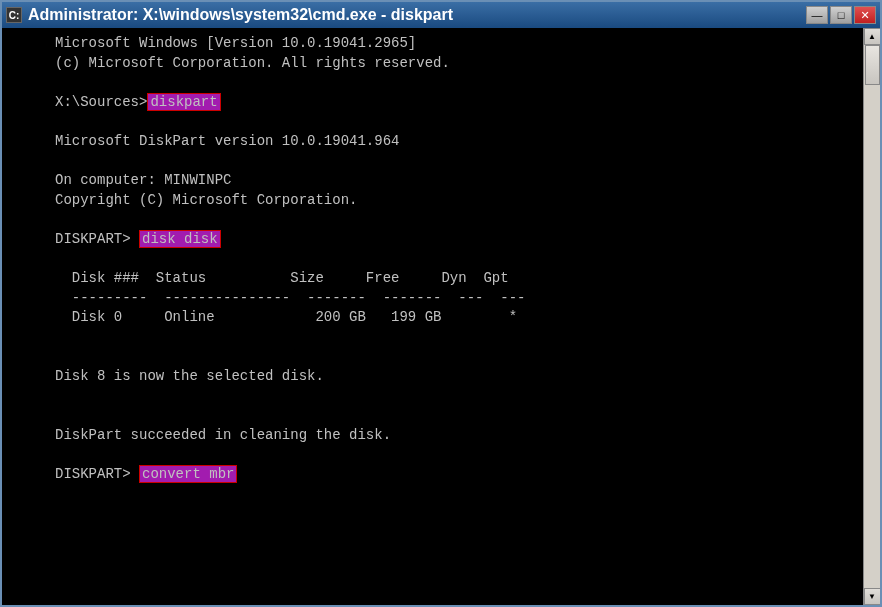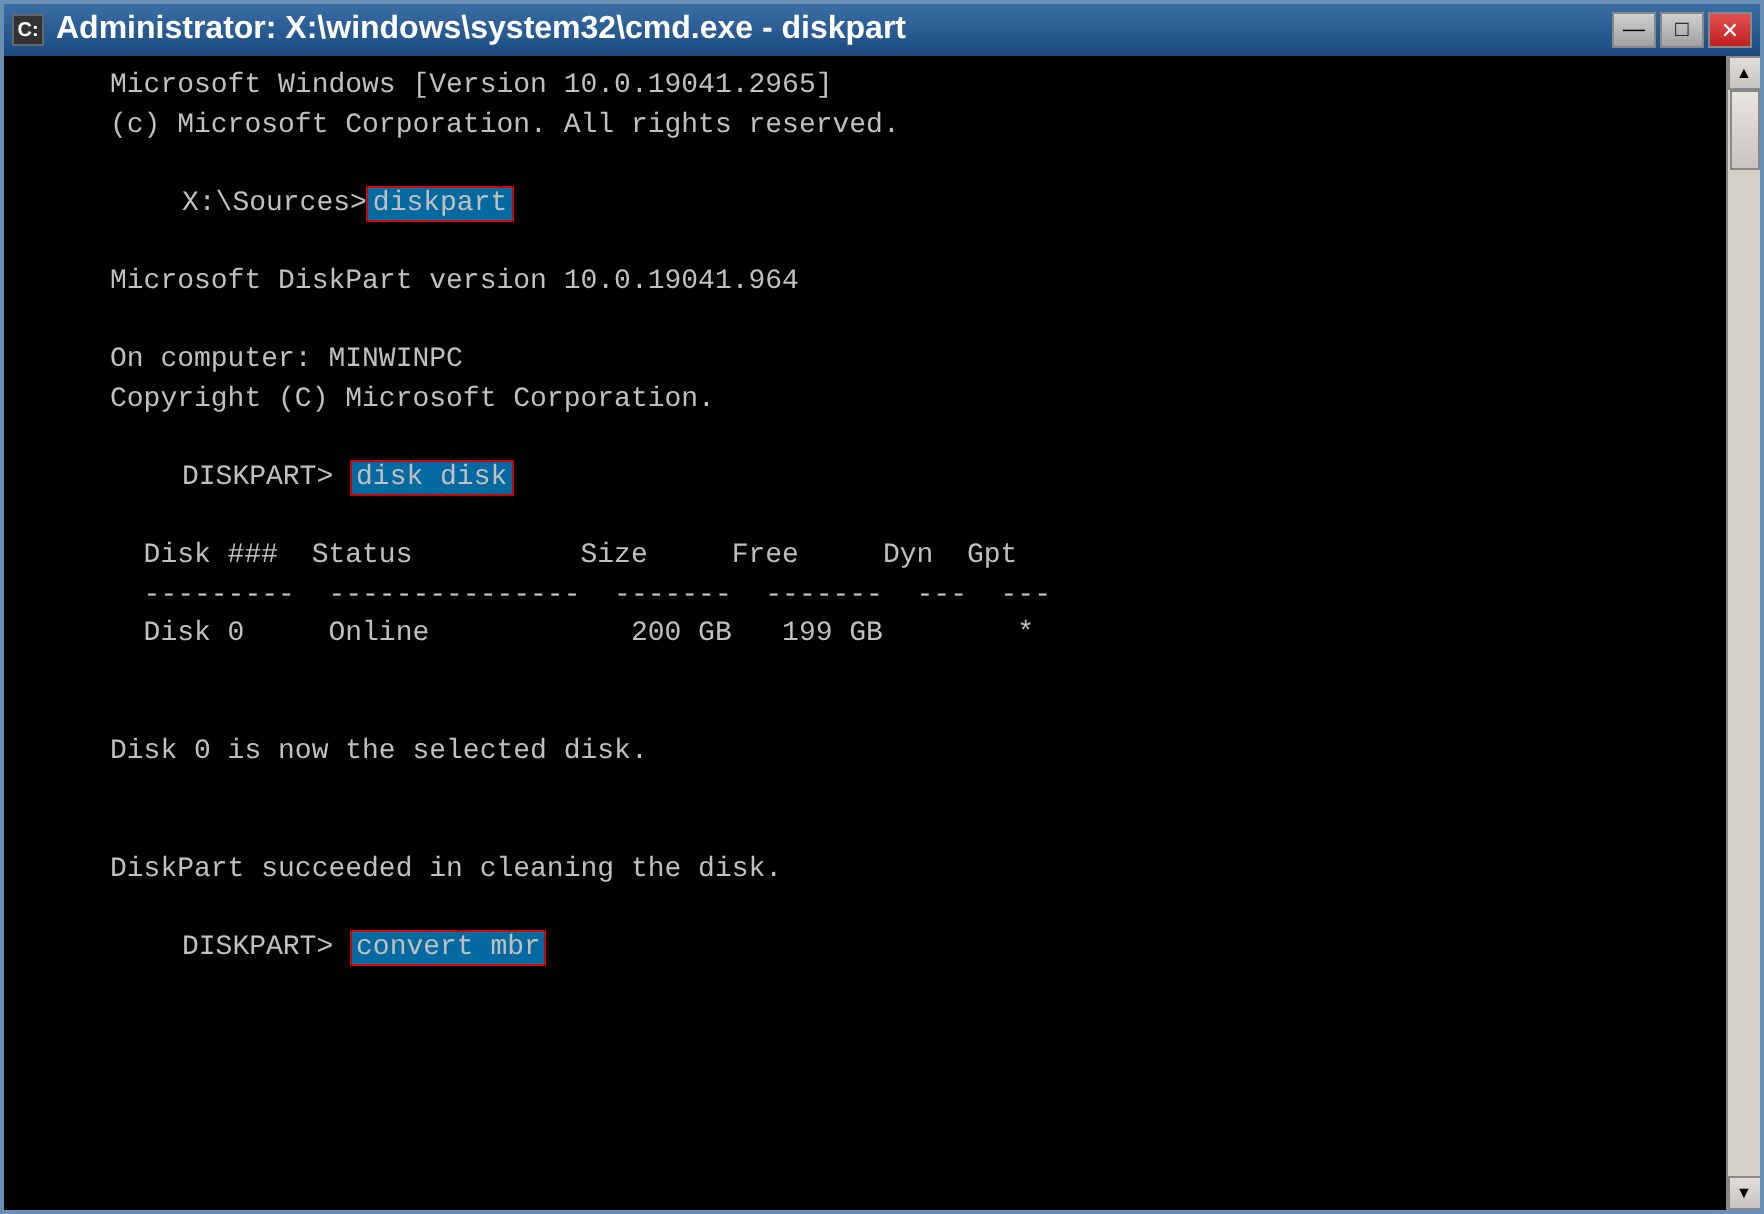--- a/index.html
+++ b/index.html
@@ -135,29 +135,28 @@
     }
 
     .line {
       white-space: pre;
       display: block;
       padding-left: 45px;
     }
 
     .highlighted-cmd {
       display: inline;
-      background: #0369a1;
+      background: #a21caf;
       color: #c0c0c0;
       border: 1px solid #cc0000;
       padding: 0 2px;
     }
 
     .prompt {
       color: #c0c0c0;
-      margin-left: 36px;
     }
   </style>
 </head>
 <body>
 
 <div class="window">
 
   <div class="title-bar">
     <div class="title-bar-left">
       <div class="title-icon">C:</div>
@@ -182,21 +181,21 @@
       <span class="line">On computer: MINWINPC</span>
       <span class="line">Copyright (C) Microsoft Corporation.</span>
       <span class="line">&nbsp;</span>
       <span class="line"><span class="prompt">DISKPART&gt; </span><span class="highlighted-cmd">disk disk</span></span>
       <span class="line">&nbsp;</span>
       <span class="line">  Disk ###  Status          Size     Free     Dyn  Gpt</span>
       <span class="line">  ---------  ---------------  -------  -------  ---  ---</span>
       <span class="line">  Disk 0     Online            200 GB   199 GB        *</span>
       <span class="line">&nbsp;</span>
       <span class="line">&nbsp;</span>
-      <span class="line">Disk 0 is now the selected disk.</span>
+      <span class="line">Disk 8 is now the selected disk.</span>
       <span class="line">&nbsp;</span>
       <span class="line">&nbsp;</span>
       <span class="line">DiskPart succeeded in cleaning the disk.</span>
       <span class="line">&nbsp;</span>
       <span class="line"><span class="prompt">DISKPART&gt; </span><span class="highlighted-cmd">convert mbr</span></span>
     </div>
 
     <div class="scrollbar">
       <div class="scroll-arrow">▲</div>
       <div class="scroll-track">

